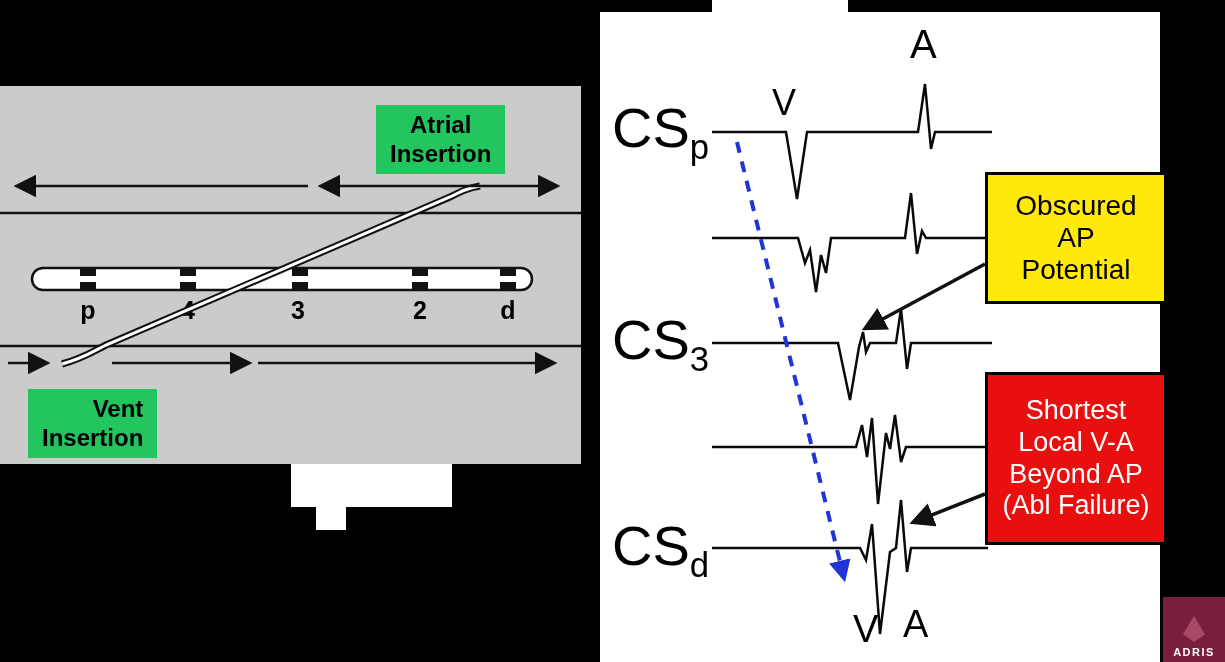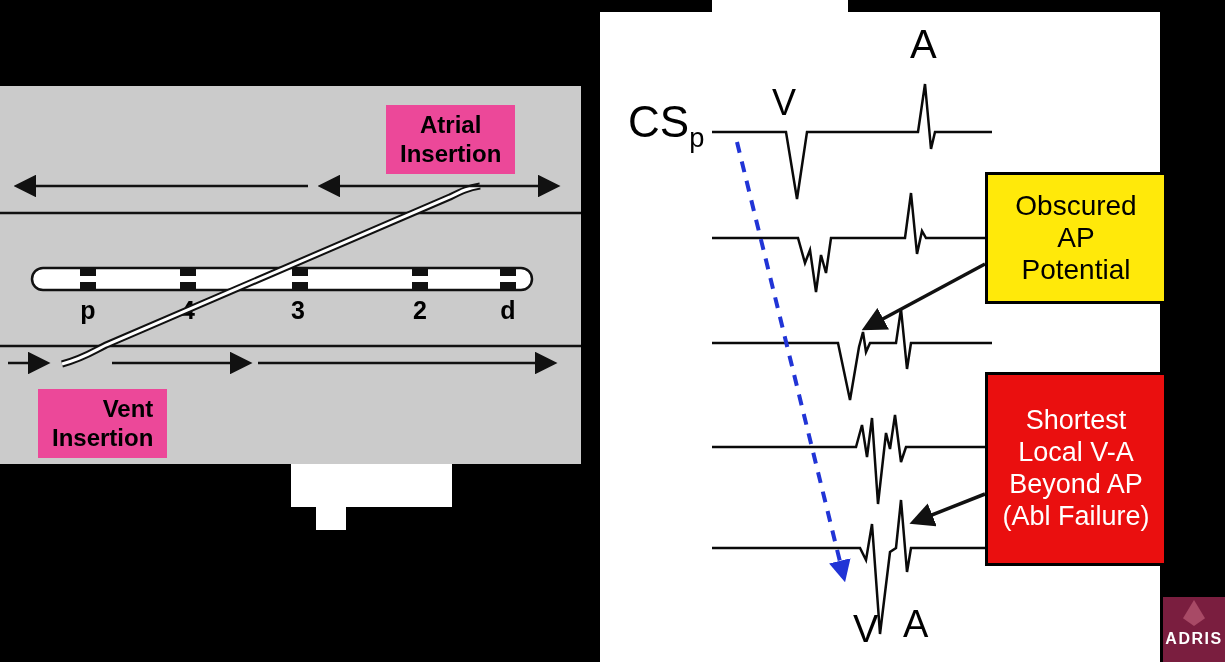--- a/index.html
+++ b/index.html
@@ -3,57 +3,57 @@
 <meta charset="utf-8">
 <style>
   html,body{margin:0;padding:0;background:#000;}
   body{width:1225px;height:662px;position:relative;overflow:hidden;
        font-family:"Liberation Sans",sans-serif;}
   .stage{position:absolute;left:0;top:0;width:1225px;height:662px;background:#000;}
 
   
   .left-panel{position:absolute;left:0;top:86px;width:581px;height:378px;background:#cbcbcb;}
   .left-panel svg{position:absolute;left:0;top:0;}
-  .cyan-label{position:absolute;background:#ec4899;color:#000;font-weight:700;
+  .cyan-label{position:absolute;background:#22c55e;color:#000;font-weight:700;
               font-size:24px;line-height:1.22;text-align:center;white-space:pre-line;
-              padding:5px 14px;margin-left:10px;}
+              padding:5px 14px;}
   .atrial{left:376px;top:105px;}
   .vent{left:28px;top:389px;text-align:right;}
 
   
   .white-tab{position:absolute;left:712px;top:0;width:136px;height:30px;background:#fff;}
   .blob1{position:absolute;left:291px;top:464px;width:161px;height:43px;background:#fff;}
   .blob2{position:absolute;left:316px;top:505px;width:30px;height:25px;background:#fff;}
 
   
   .right-panel{position:absolute;left:600px;top:12px;width:560px;height:650px;background:#fff;}
   .trace-svg{position:absolute;left:600px;top:0;width:560px;height:662px;}
 
-  .cs-row{position:absolute;left:612px;width:100px;color:#000;font-size:44px;line-height:1;margin-left:16px;}
+  .cs-row{position:absolute;left:612px;width:100px;color:#000;font-size:56px;line-height:1;}
   .cs-row sub{font-size:0.62em;line-height:0;}
   .letter{position:absolute;color:#000;line-height:1;}
   .top-v{left:772px;top:85px;font-size:36px;}
   .top-a{left:910px;top:24px;font-size:40px;}
   .bot-v{left:853px;top:610px;font-size:38px;}
   .bot-a{left:903px;top:605px;font-size:38px;}
 
   .callout{position:absolute;box-sizing:border-box;width:182px;border:3px solid #000;
            display:flex;align-items:center;justify-content:center;text-align:center;
            white-space:pre-line;}
   .callout.yellow{left:985px;top:172px;height:132px;background:#ffe90a;color:#000;
                   font-size:28px;line-height:1.14;}
-  .callout.red{left:985px;top:372px;height:194px;background:#ea0f0f;color:#fff;
+  .callout.red{left:985px;top:372px;height:173px;background:#ea0f0f;color:#fff;
                font-size:27px;line-height:1.18;}
 
   
   .logo{position:absolute;left:1163px;top:597px;width:62px;height:65px;background:#7a1e3f;
         display:flex;flex-direction:column;align-items:center;justify-content:flex-end;}
   .logo-mark{width:22px;height:26px;background:#a84a66;
              clip-path:polygon(50% 0,100% 70%,50% 100%,0 70%);margin-bottom:4px;}
-  .logo-text{color:#fff;font-size:16px;letter-spacing:1.5px;font-weight:700;margin-bottom:14px;}
+  .logo-text{color:#fff;font-size:11px;letter-spacing:1.5px;font-weight:700;margin-bottom:4px;}
 </style>
 </head>
 <body>
 
 <div class="stage">
 
   <div class="left-panel">
     <svg width="581" height="378" viewBox="0 0 581 378">
       <defs>
         <marker id="lah" viewBox="0 0 10 10" refX="8" refY="5" markerWidth="9" markerHeight="9" orient="auto-start-reverse">
@@ -135,20 +135,26 @@
 
     <line x1="137" y1="142" x2="244" y2="578" stroke="#2134d6" stroke-width="4" stroke-dasharray="11 9" marker-end="url(#bah)"></line>
 
     <line x1="385" y1="264" x2="266" y2="328" stroke="#111" stroke-width="3.5" marker-end="url(#rah)"></line>
     <line x1="385" y1="494" x2="314" y2="522" stroke="#111" stroke-width="3.5" marker-end="url(#rah)"></line>
   </svg>
 
   <div class="cs-row" style="top:100px">
     <span>CS</span><sub>p</sub>
   </div>
+  <div class="cs-row" style="top:312px">
+    <span>CS</span><sub>3</sub>
+  </div>
+  <div class="cs-row" style="top:518px">
+    <span>CS</span><sub>d</sub>
+  </div>
 
   <div class="letter top-v">V</div>
   <div class="letter top-a">A</div>
   <div class="letter bot-v">V</div>
   <div class="letter bot-a">A</div>
 
   <div class="callout yellow">Obscured
 AP
 Potential</div>
   <div class="callout red">Shortest

